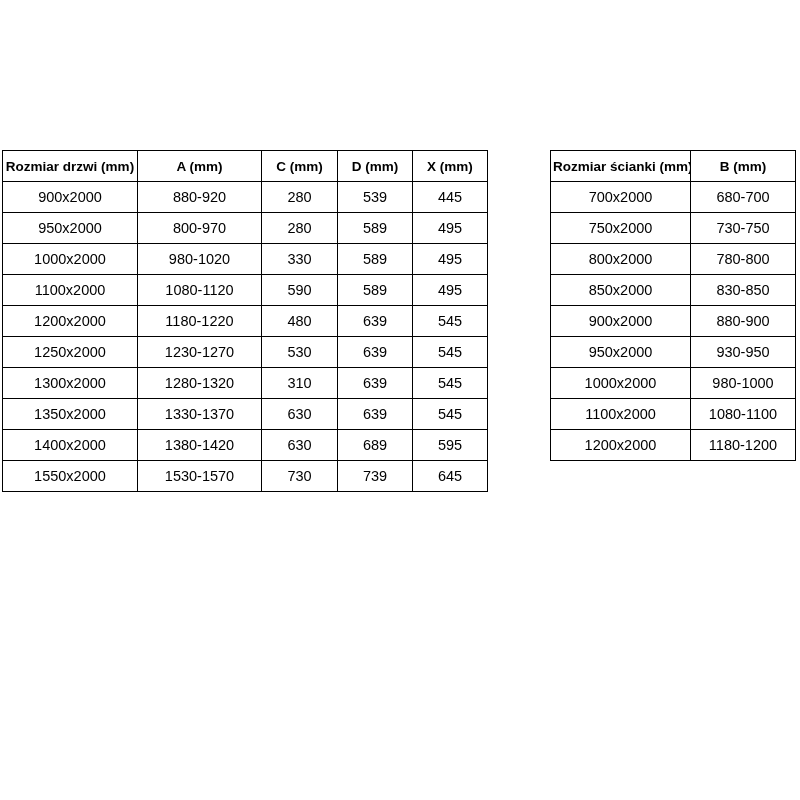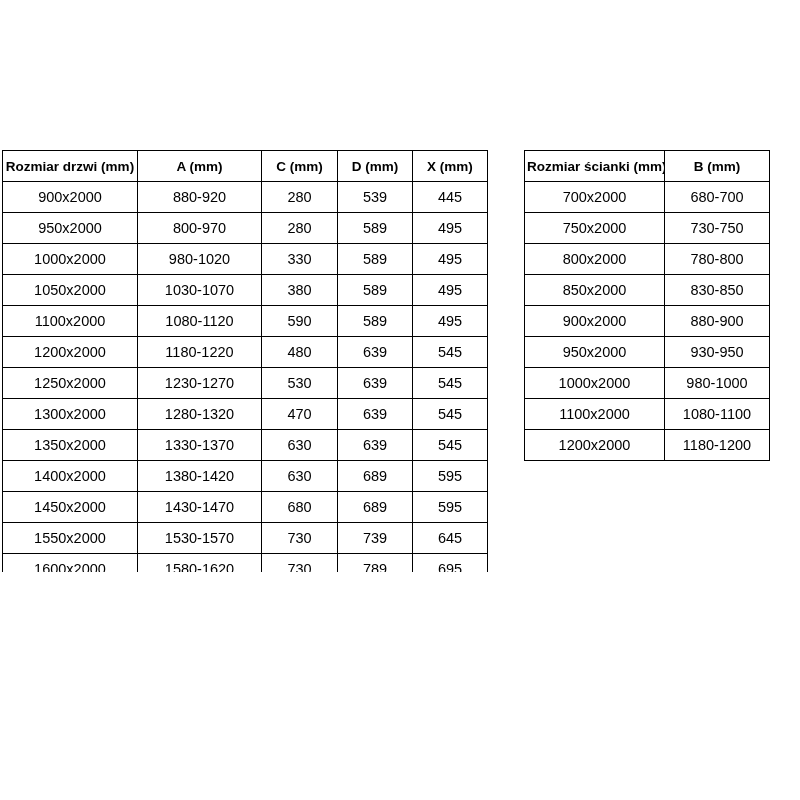--- a/index.html
+++ b/index.html
@@ -20,21 +20,21 @@
     top: 150px;
     border-collapse: collapse;
     table-layout: fixed;
     background: #ffffff;
   }
   table.dim-table.doors {
     left: 2px;
     width: 485px;
   }
   table.dim-table.walls {
-    left: 524px;
+    left: 550px;
     width: 245px;
   }
   table.dim-table th,
   table.dim-table td {
     border: 1px solid #000000;
     height: 30px;
     padding: 0 2px;
     text-align: center;
     vertical-align: middle;
     color: #000000;
@@ -88,27 +88,20 @@
           <td>495</td>
         </tr>
         <tr>
           <td>1000x2000</td>
           <td>980-1020</td>
           <td>330</td>
           <td>589</td>
           <td>495</td>
         </tr>
         <tr>
-          <td>1050x2000</td>
-          <td>1030-1070</td>
-          <td>380</td>
-          <td>589</td>
-          <td>495</td>
-        </tr>
-        <tr>
           <td>1100x2000</td>
           <td>1080-1120</td>
           <td>590</td>
           <td>589</td>
           <td>495</td>
         </tr>
         <tr>
           <td>1200x2000</td>
           <td>1180-1220</td>
           <td>480</td>
@@ -118,58 +111,44 @@
         <tr>
           <td>1250x2000</td>
           <td>1230-1270</td>
           <td>530</td>
           <td>639</td>
           <td>545</td>
         </tr>
         <tr>
           <td>1300x2000</td>
           <td>1280-1320</td>
-          <td>470</td>
+          <td>310</td>
           <td>639</td>
           <td>545</td>
         </tr>
         <tr>
           <td>1350x2000</td>
           <td>1330-1370</td>
           <td>630</td>
           <td>639</td>
           <td>545</td>
         </tr>
         <tr>
           <td>1400x2000</td>
           <td>1380-1420</td>
           <td>630</td>
           <td>689</td>
           <td>595</td>
         </tr>
         <tr>
-          <td>1450x2000</td>
-          <td>1430-1470</td>
-          <td>680</td>
-          <td>689</td>
-          <td>595</td>
-        </tr>
-        <tr>
           <td>1550x2000</td>
           <td>1530-1570</td>
           <td>730</td>
           <td>739</td>
           <td>645</td>
-        </tr>
-        <tr>
-          <td>1600x2000</td>
-          <td>1580-1620</td>
-          <td>730</td>
-          <td>789</td>
-          <td>695</td>
         </tr>
       </tbody>
     </table>
 
   <table class="dim-table walls">
     <colgroup>
       <col style="width:140px">
       <col style="width:105px">
     </colgroup>
   <thead>

